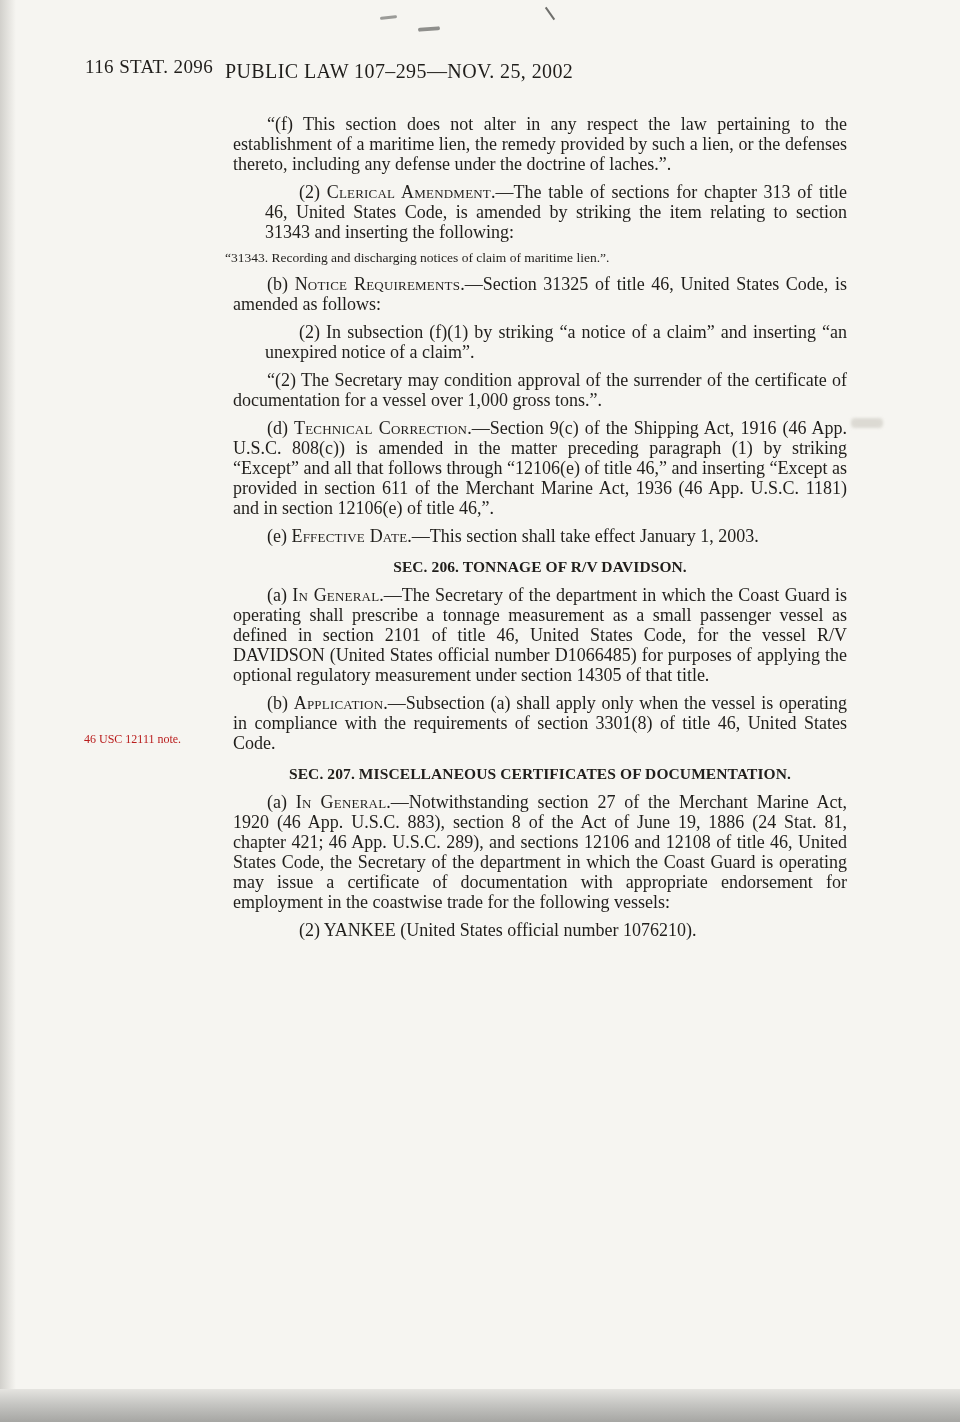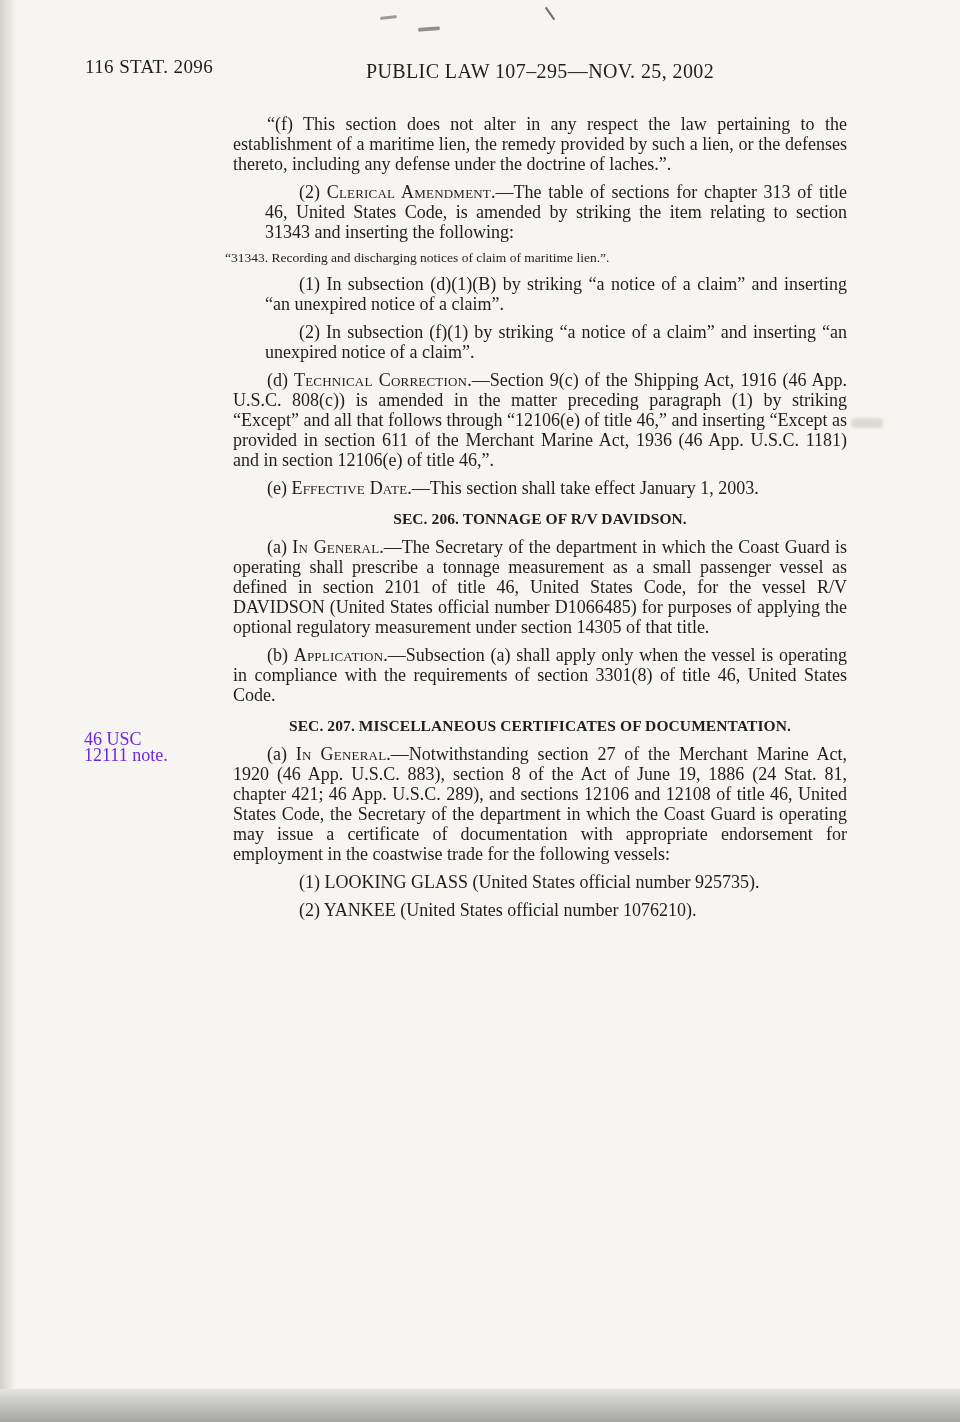--- a/index.html
+++ b/index.html
@@ -30,34 +30,34 @@
     position: absolute;
     left: 85px; top: 56px;
     font-size: 19px;
     letter-spacing: 0.4px;
     white-space: nowrap;
   }
   .page-header .law {
     position: absolute;
     left: 225px; top: 60px;
     width: 630px;
-    text-align: center;
+    text-align: left;
     font-size: 20px;
     letter-spacing: 0.4px;
     white-space: nowrap;
   }
 
   
   .margin-note {
     position: absolute;
     left: 84px; top: 731px;
     width: 100px;
-    font-size: 18px;
+    font-size: 12px;
     line-height: 16px;
-    color: #6d28d9;
+    color: #b91c1c;
   }
 
   
   .doc-body {
     position: absolute;
     left: 225px; top: 106px;
     width: 630px;
     font-size: 18px;
     line-height: 20px;
   }
@@ -114,28 +114,28 @@
     <span class="stat">116 STAT. 2096</span>
     <span class="law">PUBLIC LAW 107–295—NOV. 25, 2002</span>
   </header>
 
   <aside class="margin-note">46 USC 12111 note.</aside>
 
   <main class="doc-body">
       <p class="para body"><span>“(f) This section does not alter in any respect the law pertaining to the establishment of a maritime lien, the remedy provided by such a lien, or the defenses thereto, including any defense under the doctrine of laches.”.</span></p>
       <p class="para sub"><span>(2) </span><span class="sc">Clerical Amendment</span><span>.—The table of sections for chapter 313 of title 46, United States Code, is amended by striking the item relating to section 31343 and inserting the following:</span></p>
       <p class="para toc"><span>“31343. Recording and discharging notices of claim of maritime lien.”.</span></p>
-      <p class="para sub"><span>(1) In subsection (d)(1)(B) by striking “a notice of a claim” and inserting “an unexpired notice of a claim”.</span></p>
+      <p class="para body"><span>(b) </span><span class="sc">Notice Requirements</span><span>.—Section 31325 of title 46, United States Code, is amended as follows:</span></p>
       <p class="para sub"><span>(2) In subsection (f)(1) by striking “a notice of a claim” and inserting “an unexpired notice of a claim”.</span></p>
+      <p class="para body"><span>“(2) The Secretary may condition approval of the surrender of the certificate of documentation for a vessel over 1,000 gross tons.”.</span></p>
       <p class="para body"><span>(d) </span><span class="sc">Technical Correction</span><span>.—Section 9(c) of the Shipping Act, 1916 (46 App. U.S.C. 808(c)) is amended in the matter preceding paragraph (1) by striking “Except” and all that follows through “12106(e) of title 46,” and inserting “Except as provided in section 611 of the Merchant Marine Act, 1936 (46 App. U.S.C. 1181) and in section 12106(e) of title 46,”.</span></p>
       <p class="para body"><span>(e) </span><span class="sc">Effective Date</span><span>.—This section shall take effect January 1, 2003.</span></p>
       <p class="para heading"><span>SEC. 206. TONNAGE OF R/V DAVIDSON.</span></p>
       <p class="para body"><span>(a) </span><span class="sc">In General</span><span>.—The Secretary of the department in which the Coast Guard is operating shall prescribe a tonnage measurement as a small passenger vessel as defined in section 2101 of title 46, United States Code, for the vessel R/V DAVIDSON (United States official number D1066485) for purposes of applying the optional regulatory measurement under section 14305 of that title.</span></p>
       <p class="para body"><span>(b) </span><span class="sc">Application</span><span>.—Subsection (a) shall apply only when the vessel is operating in compliance with the requirements of section 3301(8) of title 46, United States Code.</span></p>
       <p class="para heading"><span>SEC. 207. MISCELLANEOUS CERTIFICATES OF DOCUMENTATION.</span></p>
       <p class="para body"><span>(a) </span><span class="sc">In General</span><span>.—Notwithstanding section 27 of the Merchant Marine Act, 1920 (46 App. U.S.C. 883), section 8 of the Act of June 19, 1886 (24 Stat. 81, chapter 421; 46 App. U.S.C. 289), and sections 12106 and 12108 of title 46, United States Code, the Secretary of the department in which the Coast Guard is operating may issue a certificate of documentation with appropriate endorsement for employment in the coastwise trade for the following vessels:</span></p>
-      <p class="para sub"><span>(1) LOOKING GLASS (United States official number 925735).</span></p>
       <p class="para sub"><span>(2) YANKEE (United States official number 1076210).</span></p>
     </main>
 
   <div class="bottom-strip"></div>
 
 </div>
 
 </body></html>

